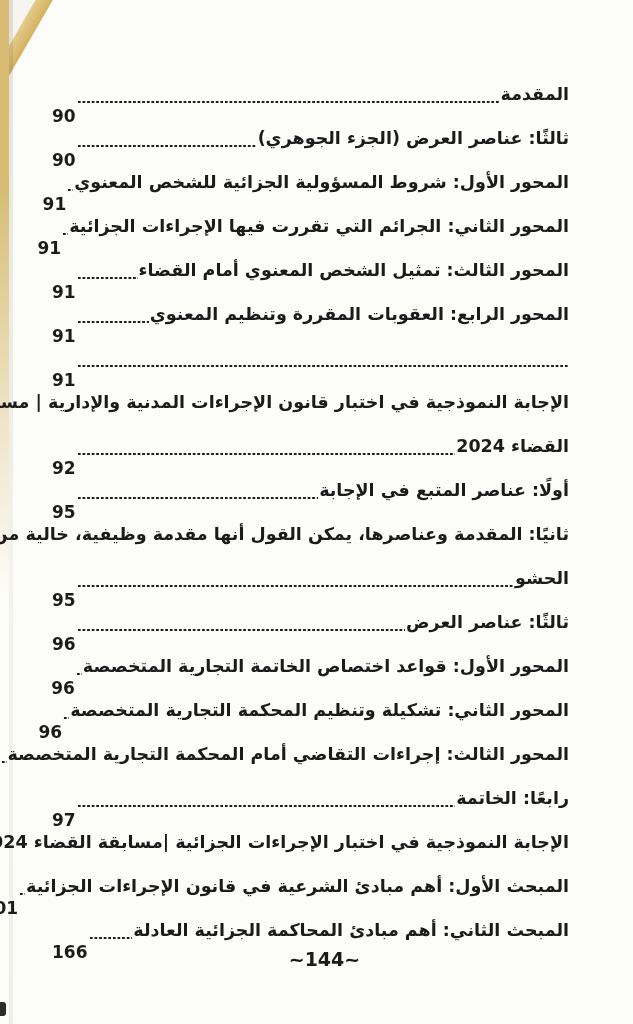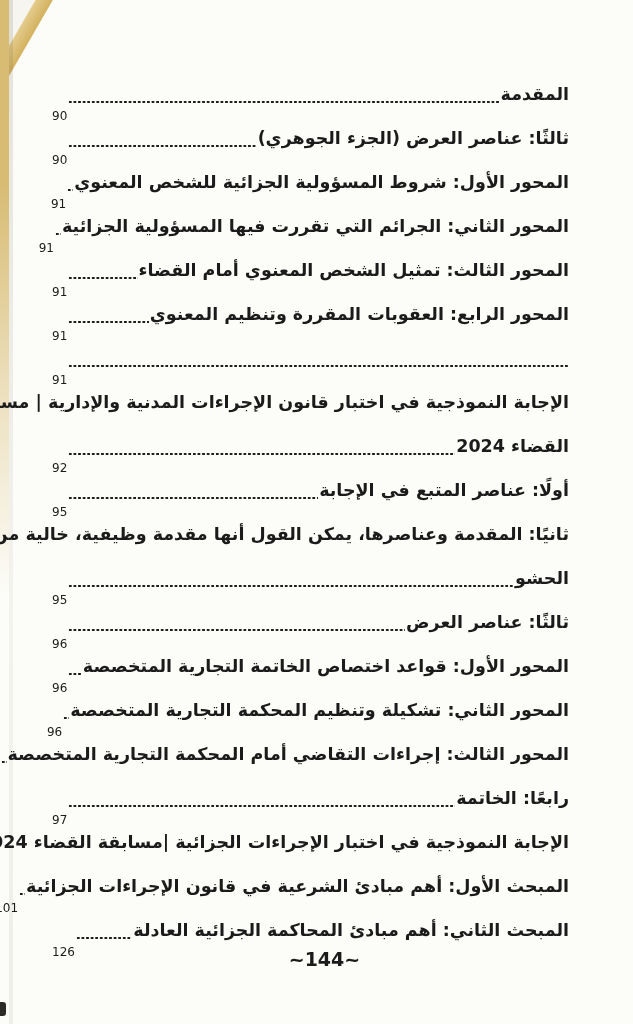--- a/index.html
+++ b/index.html
@@ -64,21 +64,21 @@
   .leader{
     flex:1 1 auto;min-width:6px;height:100%;
     background-image:radial-gradient(circle, #1e1e1e 1.05px, rgba(0,0,0,0) 1.45px);
     background-size:4.6px 6px;
     background-repeat:repeat-x;
     background-position:left 27px;
     margin:0 1px;
   }
   .pageno{
     direction:ltr;unicode-bidi:embed;
-    font-weight:400;font-size:12px;
+    font-weight:700;font-size:17px;
     white-space:nowrap;
     margin-top:44px;
   }
   .footer{
     position:absolute;top:948px;left:0;right:30px;
     text-align:center;
     font-weight:700;font-size:19px;
     direction:ltr;
     padding-left:46px;
   }
@@ -102,21 +102,21 @@
         <span class="toc-title">ثالثًا: عناصر العرض (الجزء الجوهري)</span>
         <span class="leader"></span>
         <span class="pageno">90</span>
       </div>
       <div class="toc-line">
         <span class="toc-title">المحور الأول: شروط المسؤولية الجزائية للشخص المعنوي</span>
         <span class="leader"></span>
         <span class="pageno">91</span>
       </div>
       <div class="toc-line">
-        <span class="toc-title">المحور الثاني: الجرائم التي تقررت فيها المسؤولية الجزائية</span>
+        <span class="toc-title">المحور الثاني: الجرائم التي تقررت فيها الإجراءات الجزائية</span>
         <span class="leader"></span>
         <span class="pageno">91</span>
       </div>
       <div class="toc-line">
         <span class="toc-title">المحور الثالث: تمثيل الشخص المعنوي أمام القضاء</span>
         <span class="leader"></span>
         <span class="pageno">91</span>
       </div>
       <div class="toc-line">
         <span class="toc-title">المحور الرابع: العقوبات المقررة وتنظيم المعنوي</span>
@@ -176,20 +176,20 @@
         <span class="toc-title">الإجابة النموذجية في اختبار الإجراءات الجزائية  |مسابقة القضاء 2024</span>
       </div>
       <div class="toc-line">
         <span class="toc-title">المبحث الأول: أهم مبادئ الشرعية في قانون الإجراءات الجزائية</span>
         <span class="leader"></span>
         <span class="pageno">101</span>
       </div>
       <div class="toc-line">
         <span class="toc-title">المبحث الثاني: أهم مبادئ المحاكمة الجزائية العادلة</span>
         <span class="leader"></span>
-        <span class="pageno">126</span>
+        <span class="pageno">166</span>
       </div>
     </div>
 
   <div class="footer">~144~</div>
 
   <div class="bottom-speck"></div>
 </div>
 
 </body></html>

